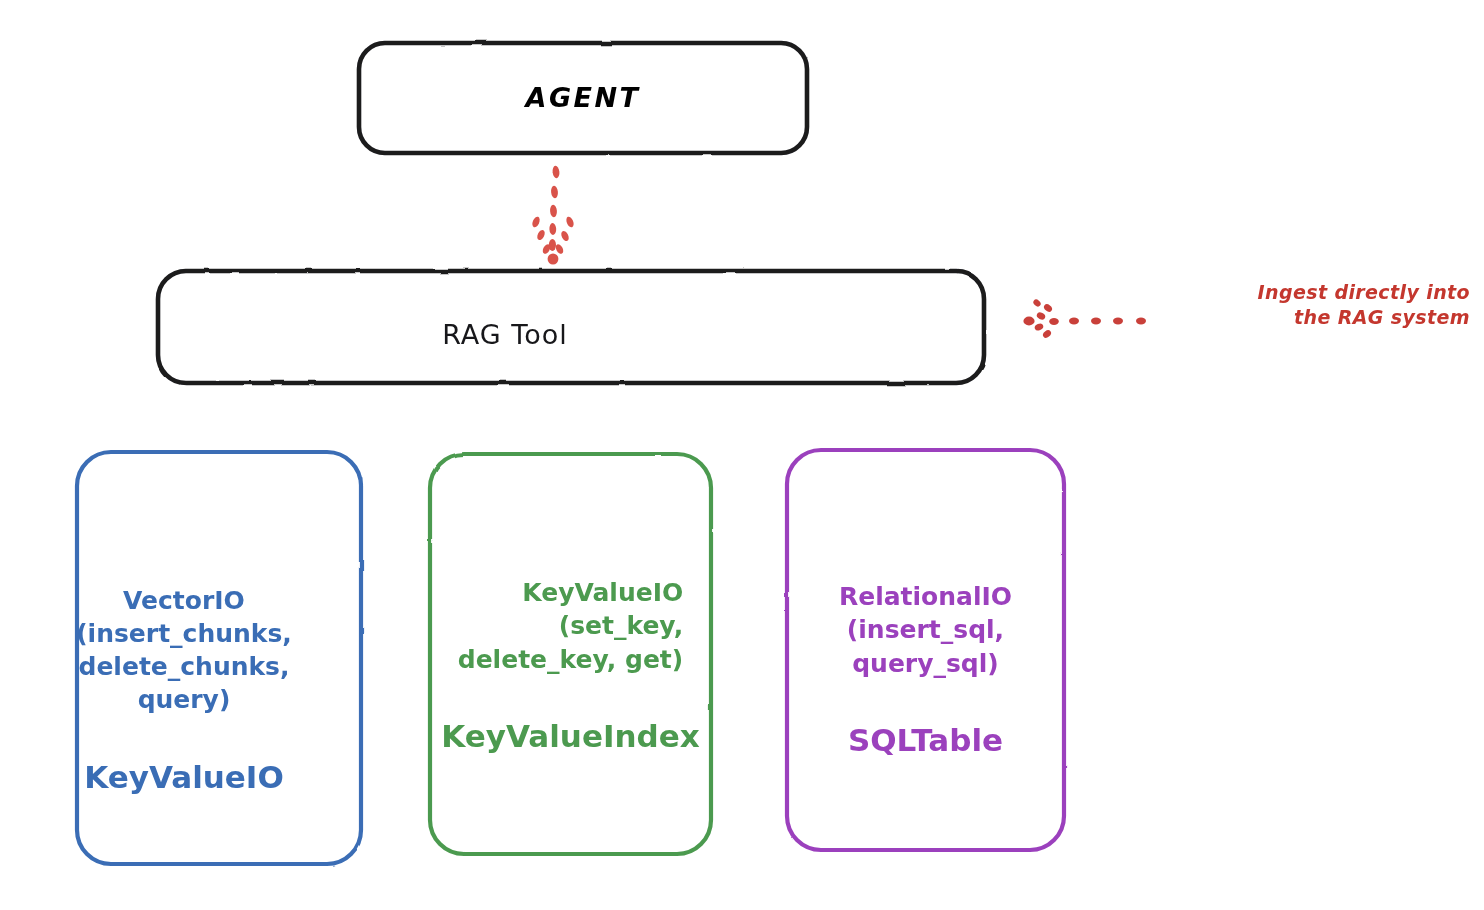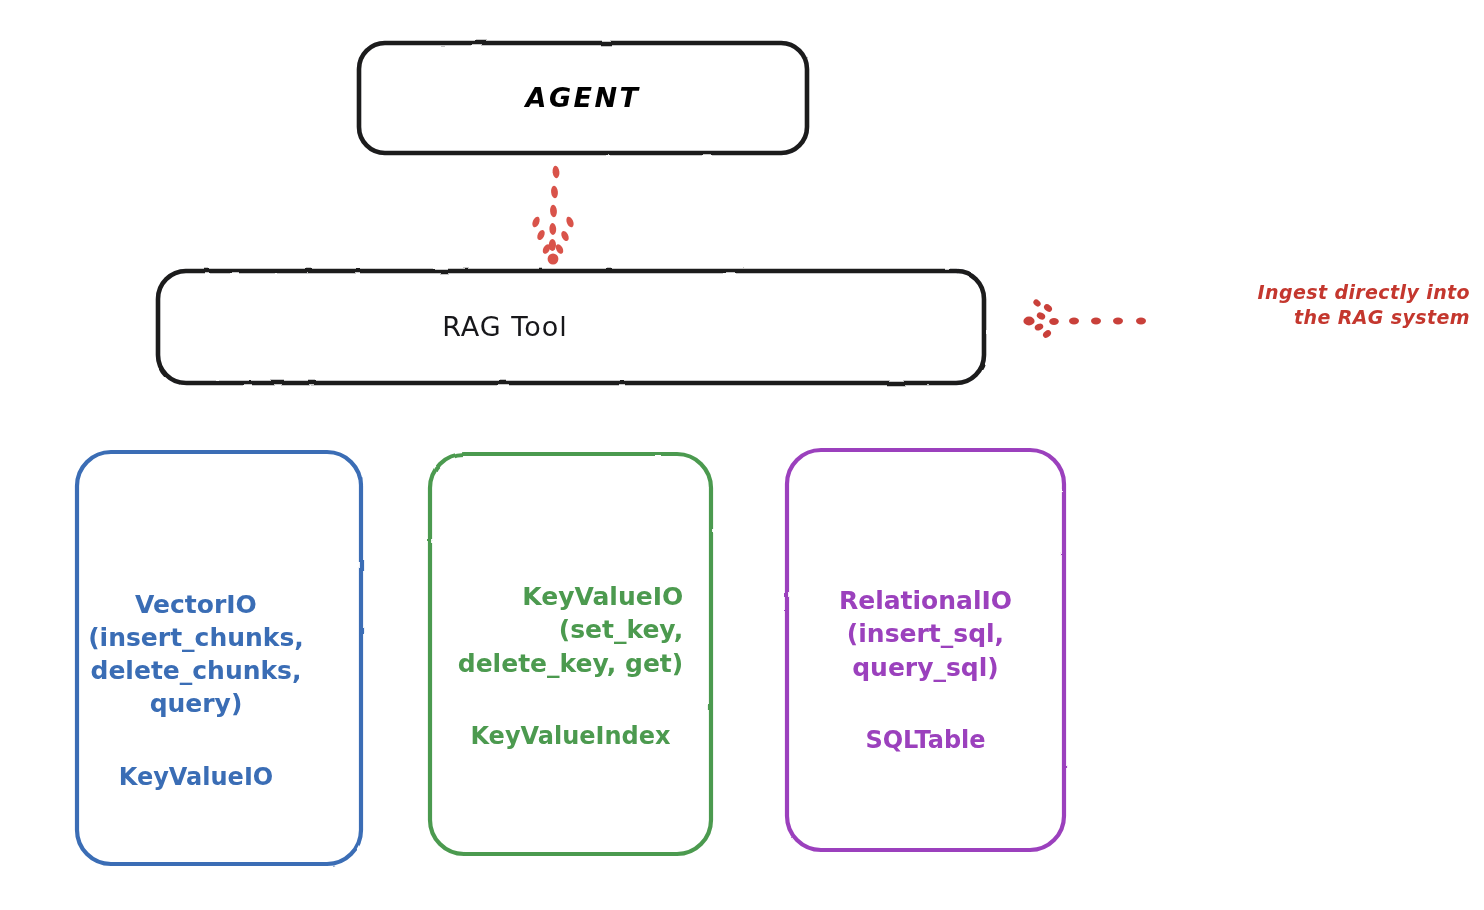--- a/index.html
+++ b/index.html
@@ -42,48 +42,48 @@
   #agent-node .node-label {
     font-size: 27px;
     font-style: italic;
     font-weight: 700;
     color: #000000;
     letter-spacing: 2.5px;
   }
 
   
   #rag-node {
-    left: 157px; top: 270px; width: 696px; height: 114px;
+    left: 157px; top: 278px; width: 696px; height: 114px;
   }
   #rag-node .node-label {
     font-size: 27px;
     color: #17171a;
     font-weight: 500;
     letter-spacing: 1px;
   }
 
   
   .provider {
     flex-direction: column;
     justify-content: center;
   }
   .provider .api-label {
     font-size: 25px;
     font-weight: 600;
     line-height: 1.33;
     white-space: pre-line;
   }
   .provider .index-label {
-    font-size: 24px;
+    font-size: 31px;
     font-weight: 600;
     margin-top: 42px;
     white-space: pre-line;
   }
   #vector-node {
-    left: 78px; top: 450px; width: 236px; height: 416px;
+    left: 66px; top: 450px; width: 236px; height: 416px;
     color: #3a6db5;
     justify-content: center;
   }
   #vector-node .api-label,
   #vector-node .index-label { color: #3a6db5; }
   #vector-node .inner { margin-top: 62px; }
 
   #keyvalue-node {
     left: 428px; top: 452px; width: 285px; height: 404px;
     color: #4c9a4f;

